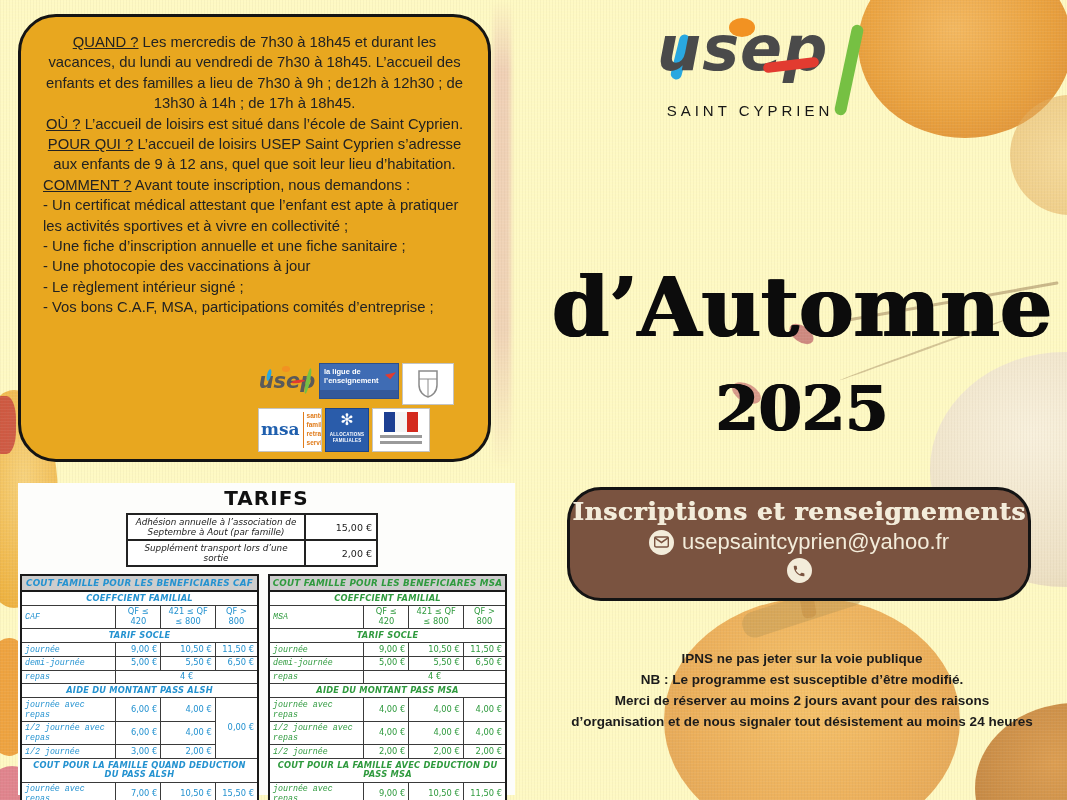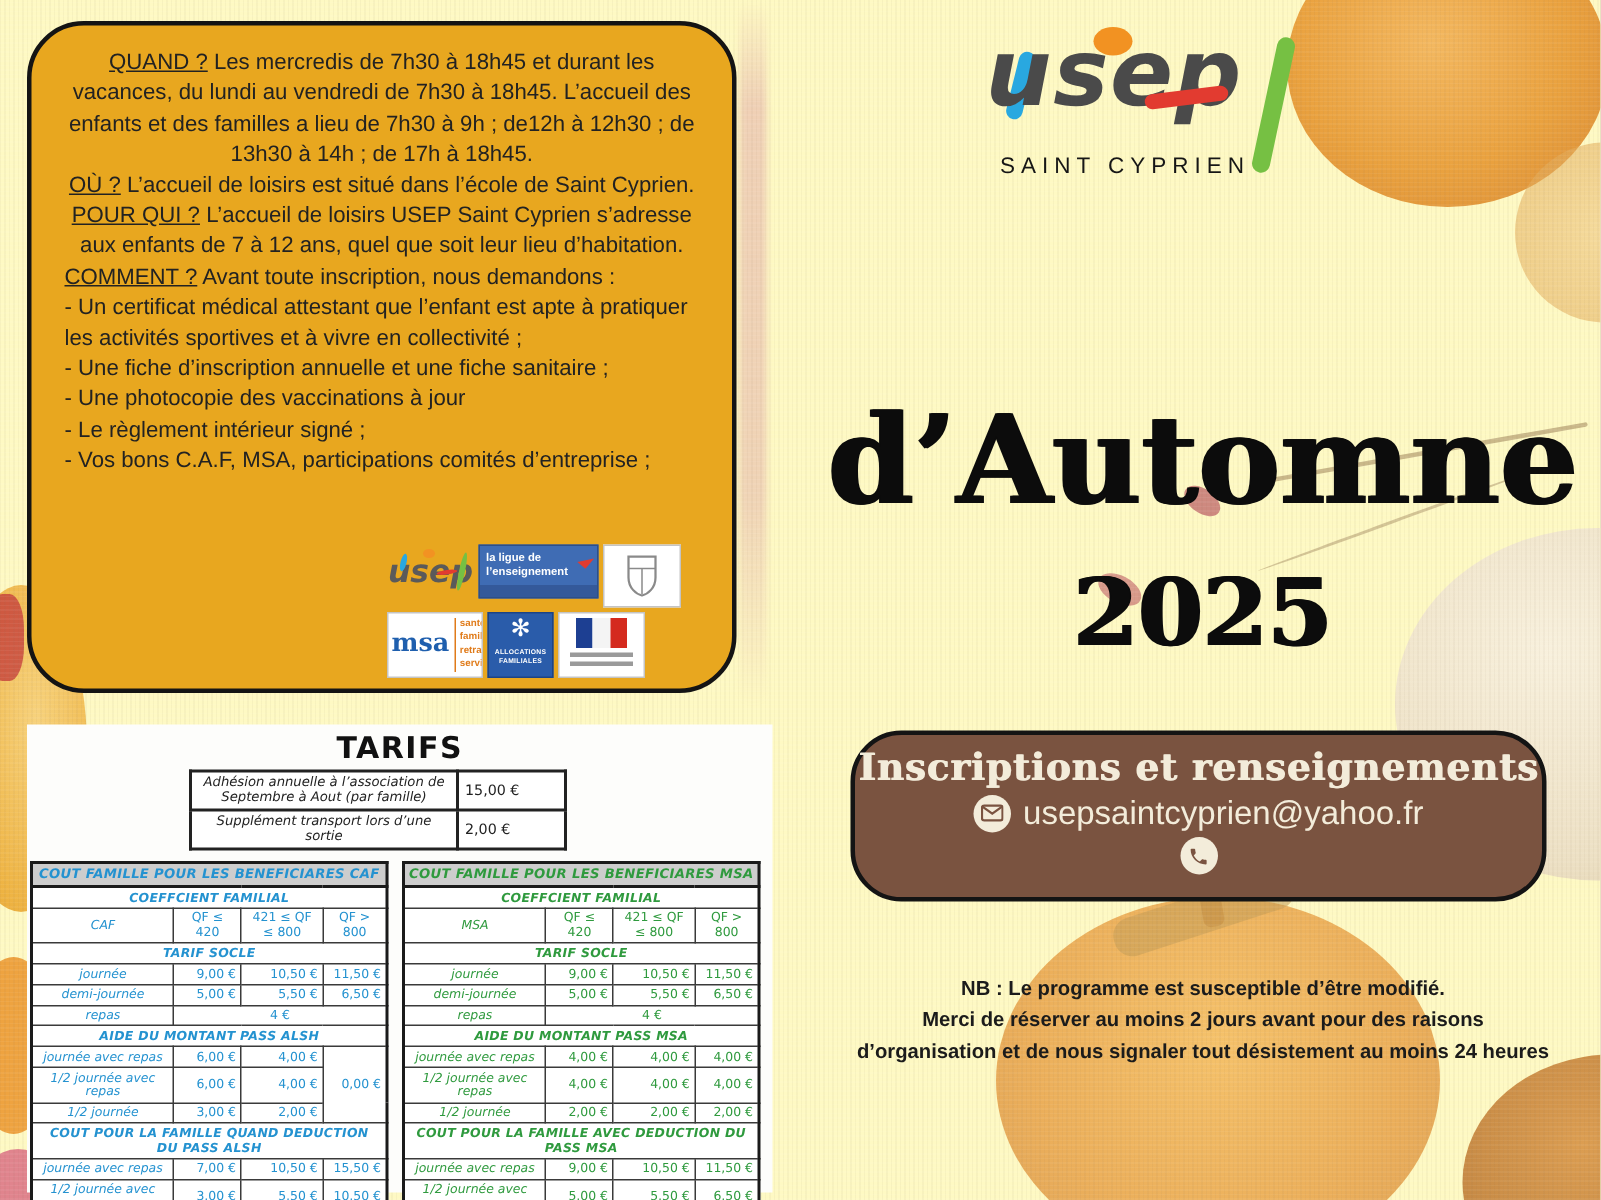--- a/index.html
+++ b/index.html
@@ -71,31 +71,31 @@
 
   
   .tarifs-panel{position:absolute;z-index:2;left:18px;top:483px;width:497px;height:312px;box-sizing:border-box;
     background:#fdfdfb;padding-top:3px;}
   .tarifs-title{text-align:center;font-family:"DejaVu Sans",sans-serif;font-weight:bold;font-size:20px;
     letter-spacing:1px;color:#111;}
   .adhesion{width:252px;margin:3px 0 7px 108px;border-collapse:collapse;background:#fff;
     font-family:"DejaVu Sans",sans-serif;font-size:8.8px;color:#222;}
   .adhesion td{border:2px solid #222;padding:2px 4px;}
   .alabel{width:168px;text-align:center;font-style:italic;}
-  .avalue{font-size:9.5px;}
+  .avalue{text-align:right;font-size:9.5px;}
   .tables-row{display:flex;gap:9px;padding:0 2px;}
   .twrap{width:239px;}
   .ttitle{background:#cdcdcd;border:2px solid #1a1a1a;border-bottom:none;text-align:center;
     font-family:"DejaVu Sans",sans-serif;font-weight:bold;font-style:italic;font-size:8.8px;
     letter-spacing:.2px;padding:2px 0;color:var(--tc);}
   .tarif-table{width:100%;border-collapse:collapse;border:2px solid #1a1a1a;background:#fff;
     color:var(--tc);font-family:"DejaVu Sans",sans-serif;font-size:8.3px;table-layout:fixed;}
   .tarif-table td{border:1px solid #3a3a3a;padding:1.5px 3px;line-height:1.18;}
   .tarif-table .band{text-align:center;font-weight:bold;font-style:italic;letter-spacing:.2px;}
-  .tarif-table .lbl{text-align:center;font-style:italic;}
+  .tarif-table .lbl{font-style:italic;font-family:Liberation Mono, monospace;}
   .tarif-table .val{text-align:right;}
   .tarif-table .hd{text-align:center;}
   .tarif-table .spanv{text-align:center;}
   .tarif-table .vmid{vertical-align:middle;}
 
   
   .usep-logo{position:absolute;z-index:2;left:645px;top:16px;width:230px;height:110px;}
   .usep-text{position:absolute;left:12px;top:-4px;font-family:"DejaVu Sans",sans-serif;font-style:italic;
     font-weight:bold;font-size:62px;color:#4a4a4a;letter-spacing:1px;}
   .acc{position:absolute;border-radius:8px;}
@@ -140,21 +140,21 @@
   <div class="decor pink-streak"></div>
   <div class="decor twig1"></div>
   <div class="decor twig2"></div>
   <div class="decor bloom1"></div>
   <div class="decor bloom2"></div>
   <div class="decor spike"></div>
 
   <div class="info-box">
     <div class="sec"><span class="sec-label">QUAND ?</span><span> Les mercredis de 7h30 à 18h45 et durant les vacances, du lundi au vendredi de 7h30 à 18h45. L’accueil des enfants et des familles a lieu de 7h30 à 9h ; de12h à 12h30 ; de 13h30 à 14h ; de 17h à 18h45.</span></div>
     <div class="sec"><span class="sec-label">OÙ ?</span><span> L’accueil de loisirs est situé dans l’école de Saint Cyprien.</span></div>
-    <div class="sec"><span class="sec-label">POUR QUI ?</span><span> L’accueil de loisirs USEP Saint Cyprien s’adresse aux enfants de 7 à 12 ans, quel que soit leur lieu d’habitation.</span></div>
+    <div class="sec"><span class="sec-label">POUR QUI ?</span><span> L’accueil de loisirs USEP Saint Cyprien s’adresse aux enfants de 9 à 12 ans, quel que soit leur lieu d’habitation.</span></div>
     <div class="sec left"><span class="sec-label">COMMENT ?</span><span> Avant toute inscription, nous demandons :</span></div>
     <ul class="reqs">
       <li>- Un certificat médical attestant que l’enfant est apte à pratiquer les activités sportives et à vivre en collectivité ;</li>
       <li>- Une fiche d’inscription annuelle et une fiche sanitaire ;</li>
       <li>- Une photocopie des vaccinations à jour</li>
       <li>- Le règlement intérieur signé ;</li>
       <li>- Vos bons C.A.F, MSA, participations comités d’entreprise ;</li>
     </ul>
     <div class="logos">
       <div class="lrow">
@@ -399,18 +399,19 @@
     <div class="contact-line">
       <span class="cicon">
         <svg width="14" height="14" viewBox="0 0 24 24">
             <path d="M6.6 10.8c1.5 3 3.9 5.4 6.9 6.9l2.3-2.3c.3-.3.7-.4 1-.2 1.1.4 2.3.6 3.5.6.6 0 1 .4 1 1V20c0 .6-.4 1-1 1C10.6 21 3 13.4 3 4c0-.6.4-1 1-1h3.2c.6 0 1 .4 1 1 0 1.2.2 2.4.6 3.5.1.3 0 .7-.2 1l-2 2.3z" fill="#7a5340"></path>
           </svg>
       </span>
     </div>
   </div>
 
   <div class="notes">
+    <div>IPNS ne pas jeter sur la voie publique</div>
     <div>NB : Le programme est susceptible d’être modifié.</div>
     <div>Merci de réserver au moins 2 jours avant pour des raisons</div>
     <div>d’organisation et de nous signaler tout désistement au moins 24 heures</div>
   </div>
 
 </div>
 
 </body></html>

